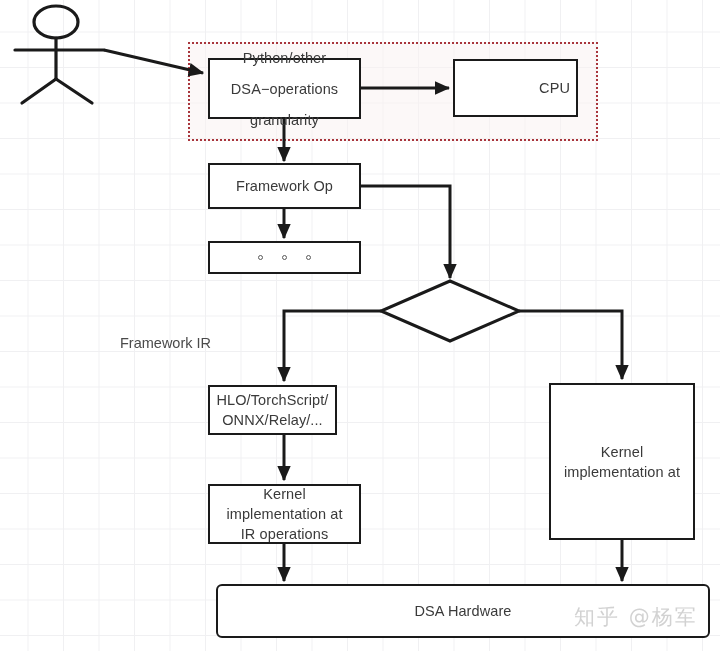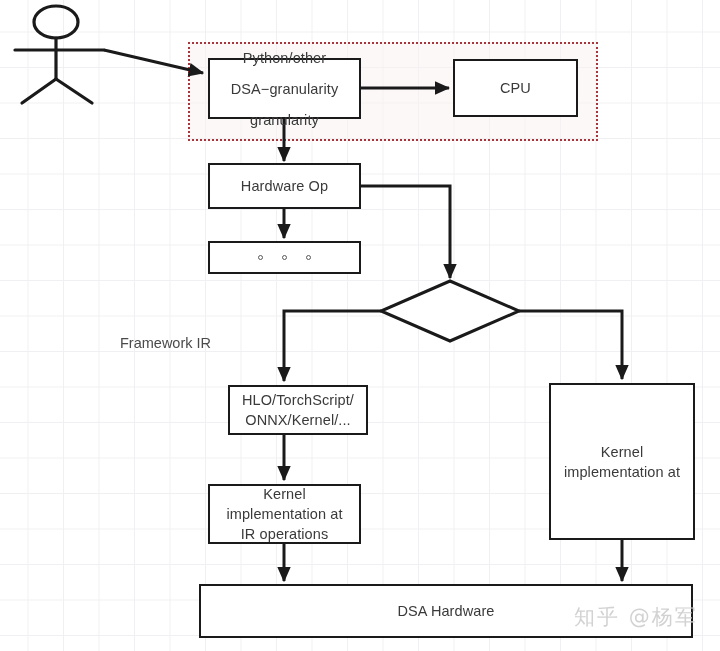--- a/index.html
+++ b/index.html
@@ -122,56 +122,56 @@
     <line x1="622" y1="540" x2="622" y2="581" stroke="#1a1a1a" stroke-width="3" marker-end="url(#arrow)"></line>
 
     <polygon points="450,281 519,311 450,341 381,311" fill="#ffffff" stroke="#1a1a1a" stroke-width="3"></polygon>
   </svg>
 
   <div class="node" style="left:208px; top:58px; width:153px; height:61px;">
     <span></span>
   </div>
   <div class="node" style="left:208px; top:58px; width:153px; height:61px; border:none; background:none; flex-direction:column; justify-content:center;gap:11px;">
     <span>Python/other</span>
-    <span>DSA−granularity</span>
+    <span>DSA−operations</span>
     <span>granularity</span>
   </div>
 
-  <div class="node" style="left:453px; top:59px; width:125px; height:58px;">
+  <div class="node" style="left:453px; top:59px; width:125px; height:58px;justify-content:flex-end;">
     <span>CPU</span>
   </div>
 
   <div class="node" style="left:208px; top:163px; width:153px; height:46px;">
-    <span>Hardware Op</span>
+    <span>Framework Op</span>
   </div>
 
   <div class="node" style="left:208px; top:241px; width:153px; height:33px;"></div>
   <div class="dots-row" style="left:208px; top:241px; width:153px; height:33px;">
     <i></i>
     <i></i>
     <i></i>
   </div>
 
-  <div class="node" style="left:208px; top:385px; width:140px; height:50px; flex-direction:column;margin-left:20px;">
+  <div class="node" style="left:208px; top:385px; width:129px; height:50px; flex-direction:column;">
     <span>HLO/TorchScript/</span>
-    <span>ONNX/Kernel/...</span>
+    <span>ONNX/Relay/...</span>
   </div>
 
   <div class="node" style="left:208px; top:484px; width:153px; height:60px; flex-direction:column;">
     <span>Kernel</span>
     <span>implementation at</span>
     <span>IR operations</span>
   </div>
 
   <div class="node" style="left:549px; top:383px; width:146px; height:157px; flex-direction:column;">
     <span>Kernel</span>
     <span>implementation at</span>
   </div>
 
-  <div class="node" style="left:199px; top:584px; width:494px; height:54px;">
+  <div class="node" style="left:216px; top:584px; width:494px; height:54px;border-radius:6px;">
     <span>DSA Hardware</span>
   </div>
 
   <div class="free-label" style="left:120px; top:335px;">Framework IR</div>
 
   <div class="watermark" style="left:574px; top:603px;">知乎 @杨军</div>
 
 </div>
 
 </body></html>

